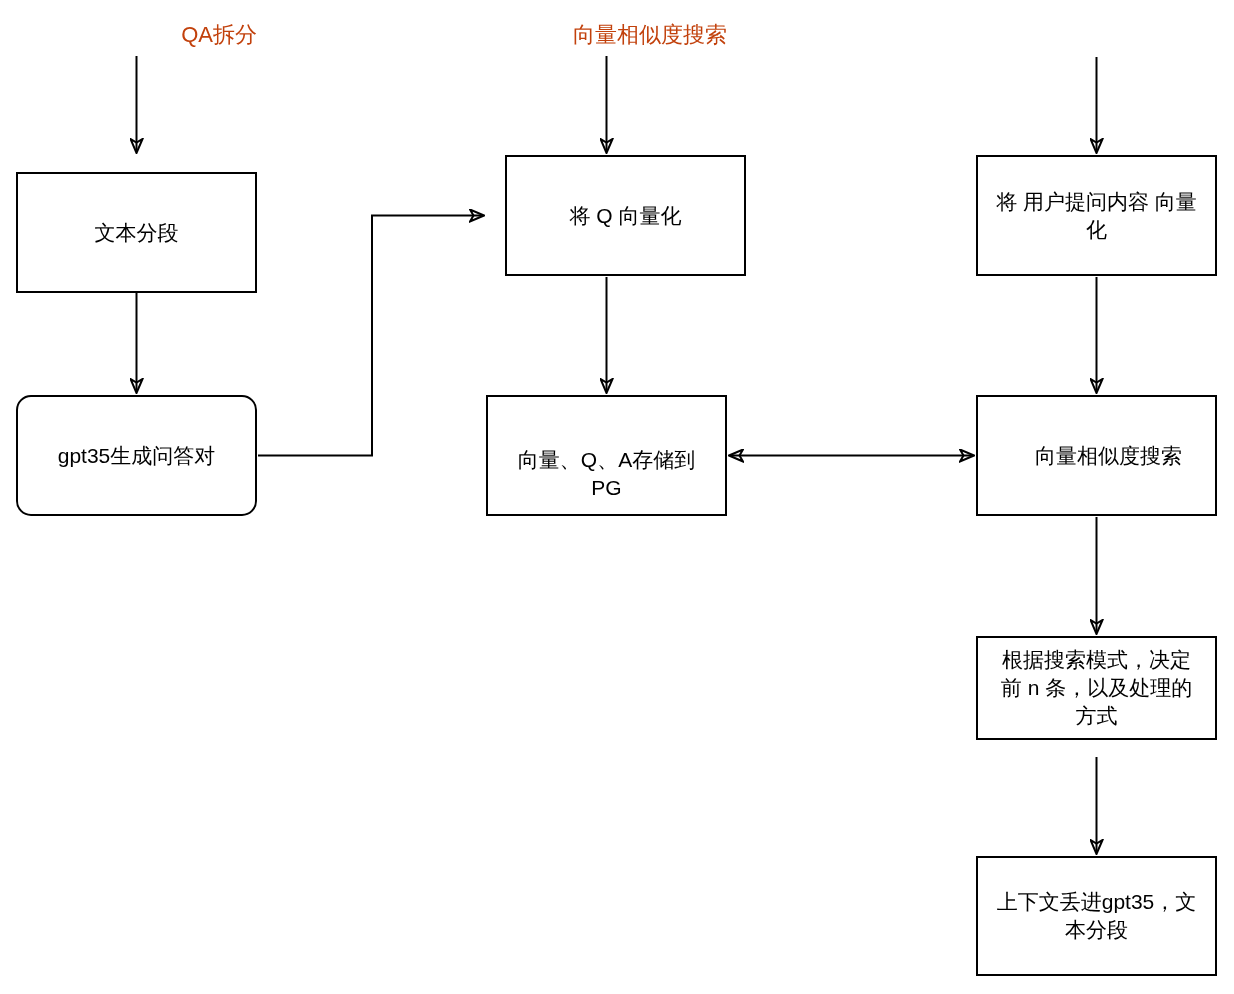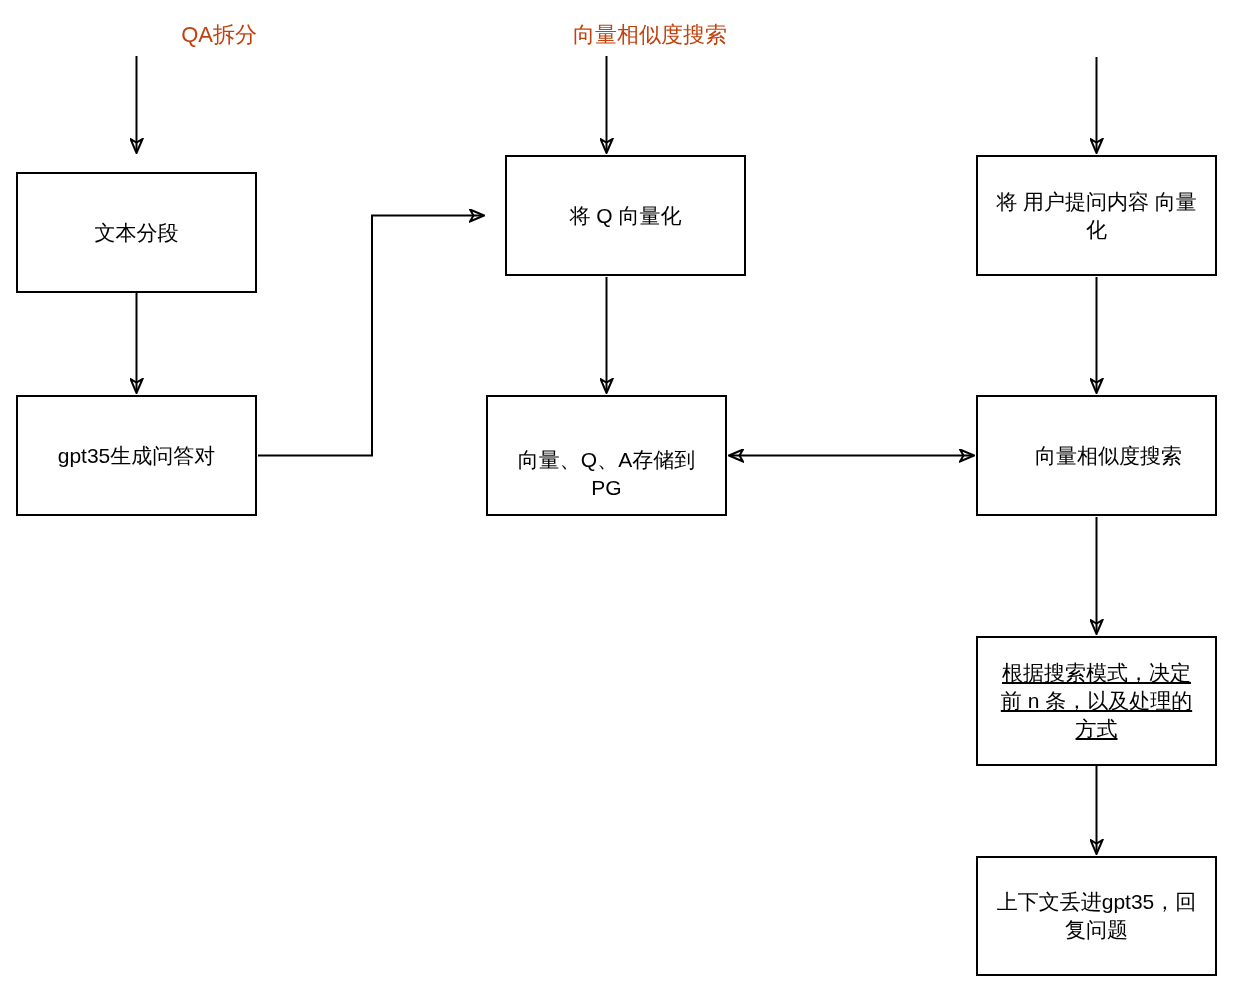--- a/index.html
+++ b/index.html
@@ -40,26 +40,26 @@
     display: flex;
     align-items: center;
     justify-content: center;
     text-align: center;
     font-size: 21px;
     line-height: 28px;
   }
   .node .txt { display: inline-block; }
 
   .n-l1 { left: 16px;  top: 155px; margin-top: 17px; }
-  .n-l2 { left: 16px;  top: 395px; }
+  .n-l2 { left: 16px;  top: 395px; border-radius: 15px; }
   .n-m1 { left: 505px; top: 155px; }
   .n-m2 { left: 486px; top: 395px; }
   .n-r1 { left: 976px; top: 155px; }
   .n-r2 { left: 976px; top: 395px; padding-left: 24px; }
-  .n-r3 { left: 976px; top: 636px; height: 130px; text-decoration: underline; }
+  .n-r3 { left: 976px; top: 636px; height: 104px; }
   .n-r4 { left: 976px; top: 856px; height: 120px; }
 
   
   .n-m2 .txt { max-width: 184px; margin-top: 36px; }
   .n-r1 .txt { max-width: 212px; }
   .n-r3 .txt { max-width: 200px; }
   .n-r4 .txt { max-width: 208px; }
 
   .edges {
     position: absolute;
@@ -115,16 +115,16 @@
   <div class="node n-r1">
     <span class="txt">将 用户提问内容 向量化</span>
   </div>
   <div class="node n-r2">
     <span class="txt">向量相似度搜索</span>
   </div>
   <div class="node n-r3">
     <span class="txt">根据搜索模式，决定前 n 条，以及处理的方式</span>
   </div>
   <div class="node n-r4">
-    <span class="txt">上下文丢进gpt35，回复问题</span>
+    <span class="txt">上下文丢进gpt35，文本分段</span>
   </div>
 
 </div>
 
 </body></html>

